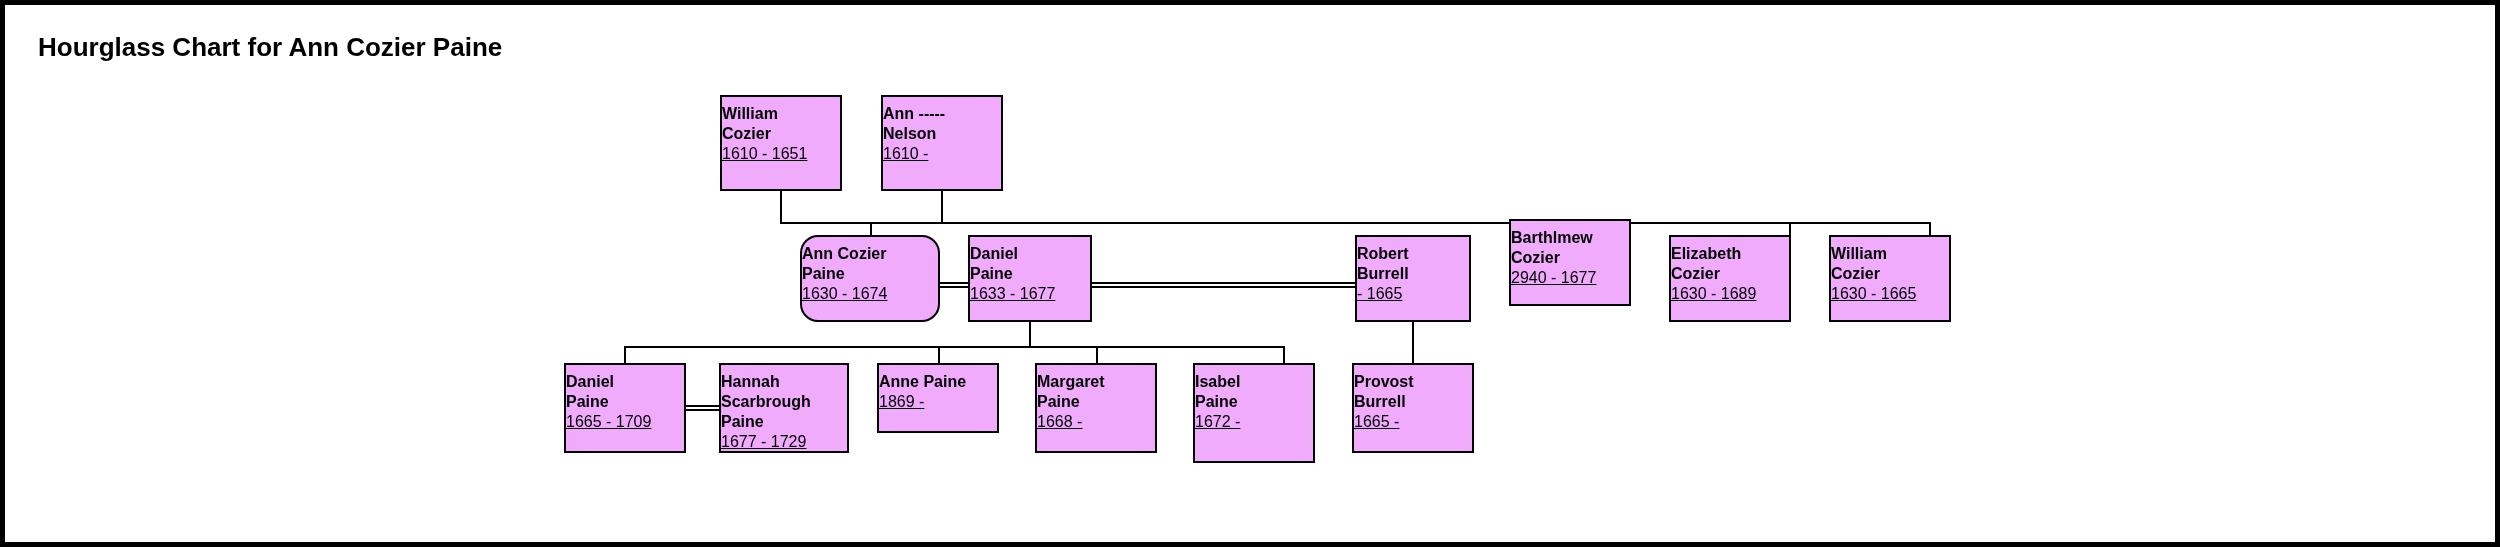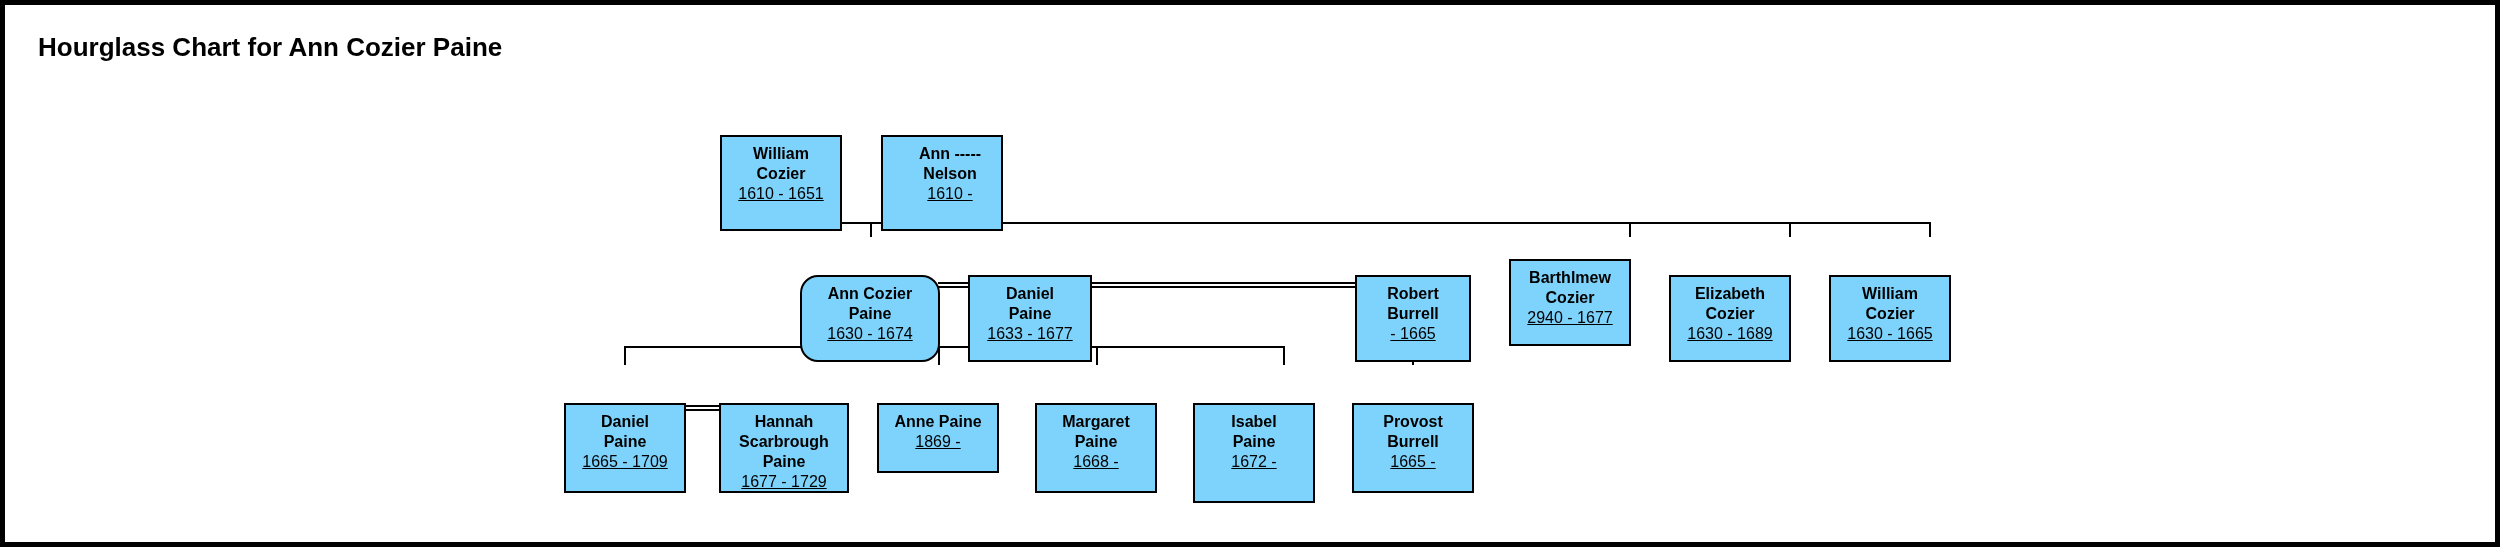--- a/index.html
+++ b/index.html
@@ -26,25 +26,23 @@
     font-weight: bold;
     color: #000000;
     letter-spacing: 0px;
     white-space: nowrap;
   }
   
   .person {
     position: absolute;
     box-sizing: border-box;
     border: 2px solid #000000;
-    background: #7dd3fc;
-    text-align: center;
+    background: #f0abfc;
     z-index: 5;
     overflow: hidden;
-    margin-top: 40px;
   }
   .person .pname {
     font-size: 16px;
     font-weight: bold;
     line-height: 20px;
     color: #000000;
     padding-top: 7px;
     white-space: pre-line;
   }
   .person .pdates {
@@ -85,21 +83,21 @@
 <div id="frame">
 
   <div id="chart-title">Hourglass Chart for Ann Cozier Paine</div>
 
   <div class="person" style="left:715px; top:90px; width:122px; height:96px;">
     <div class="pname">William
 Cozier</div>
     <div class="pdates">1610 - 1651</div>
   </div>
 
-  <div class="person" style="left:876px; top:90px; width:122px; height:96px;padding-left:16px;">
+  <div class="person" style="left:876px; top:90px; width:122px; height:96px;">
     <div class="pname">Ann -----
 Nelson</div>
     <div class="pdates">1610 -</div>
   </div>
 
   <div class="vline" style="left:775px; top:186px; height:33px;"></div>
   <div class="vline" style="left:936px; top:186px; height:33px;"></div>
   <div class="hline" style="left:775px; top:217px; width:1151px;"></div>
 
   <div class="vline" style="left:865px; top:217px; height:15px;"></div>

